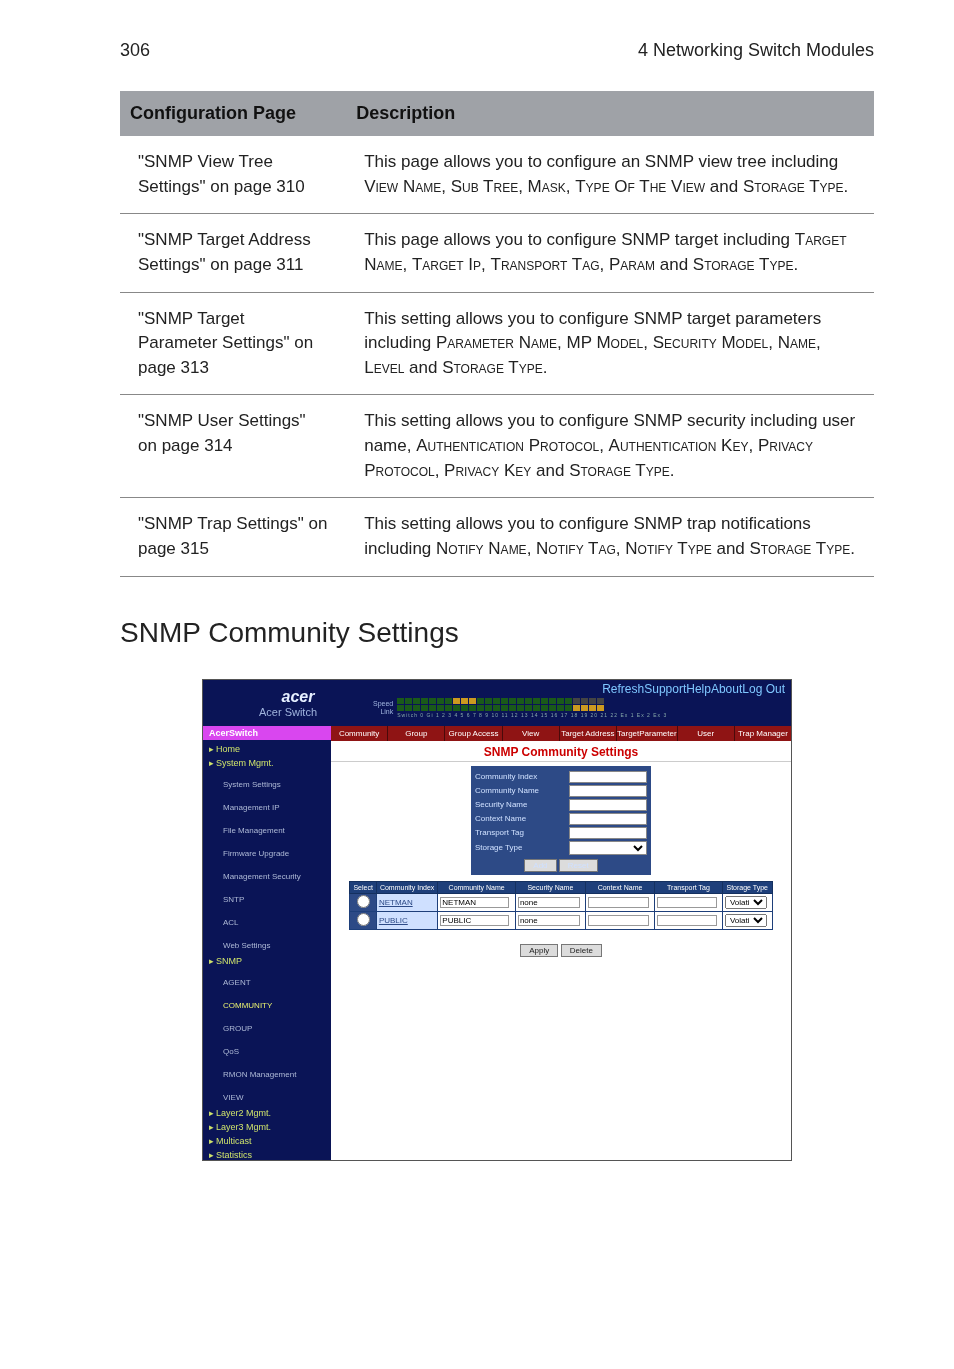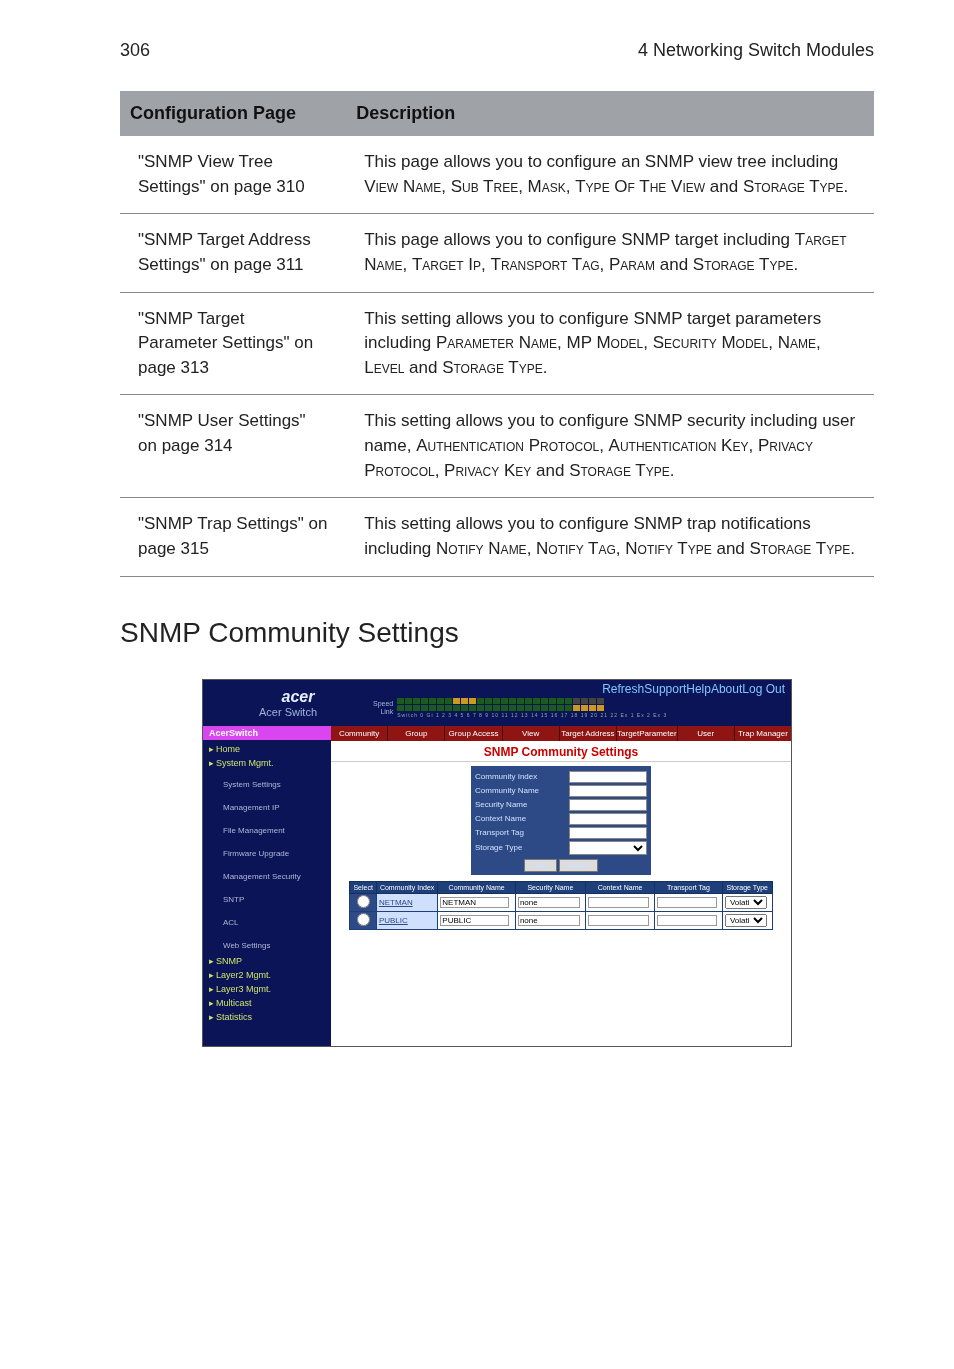--- a/index.html
+++ b/index.html
@@ -415,20 +415,28 @@
               <li class="sub">System Settings</li>
               <li class="sub">Management IP</li>
               <li class="sub">File Management</li>
               <li class="sub">Firmware Upgrade</li>
               <li class="sub">Management Security</li>
               <li class="sub">SNTP</li>
               <li class="sub">ACL</li>
               <li class="sub">Web Settings</li>
             </ul>
             <div class="side-section">▸ SNMP</div>
+            <ul class="side-items">
+              <li class="sub">AGENT</li>
+              <li class="sub active">COMMUNITY</li>
+              <li class="sub">GROUP</li>
+              <li class="sub">QoS</li>
+              <li class="sub">RMON Management</li>
+              <li class="sub">VIEW</li>
+            </ul>
             <div class="side-section">▸ Layer2 Mgmt.</div>
             <div class="side-section">▸ Layer3 Mgmt.</div>
             <div class="side-section">▸ Multicast</div>
             <div class="side-section">▸ Statistics</div>
           </div>
       </div>
 
       <div class="content">
         <div class="tab-row" id="tab-row">
             <div class="tab">Community</div>
@@ -497,17 +505,21 @@
                 <td class="link">PUBLIC</td>
                 <td><input type="text" value="PUBLIC" style=""></td>
                 <td><input type="text" value="none" style=""></td>
                 <td><input type="text" style=""></td>
                 <td><input type="text" style=""></td>
                 <td><select><option>Volatile</option></select></td>
               </tr>
             </tbody>
         </table>
 
+        <div class="bottom-buttons">
+          <span class="btn">Apply</span>
+          <span class="btn">Delete</span>
+        </div>
       </div>
     </div>
   </div>
 
 </div>
 
 </body></html>

